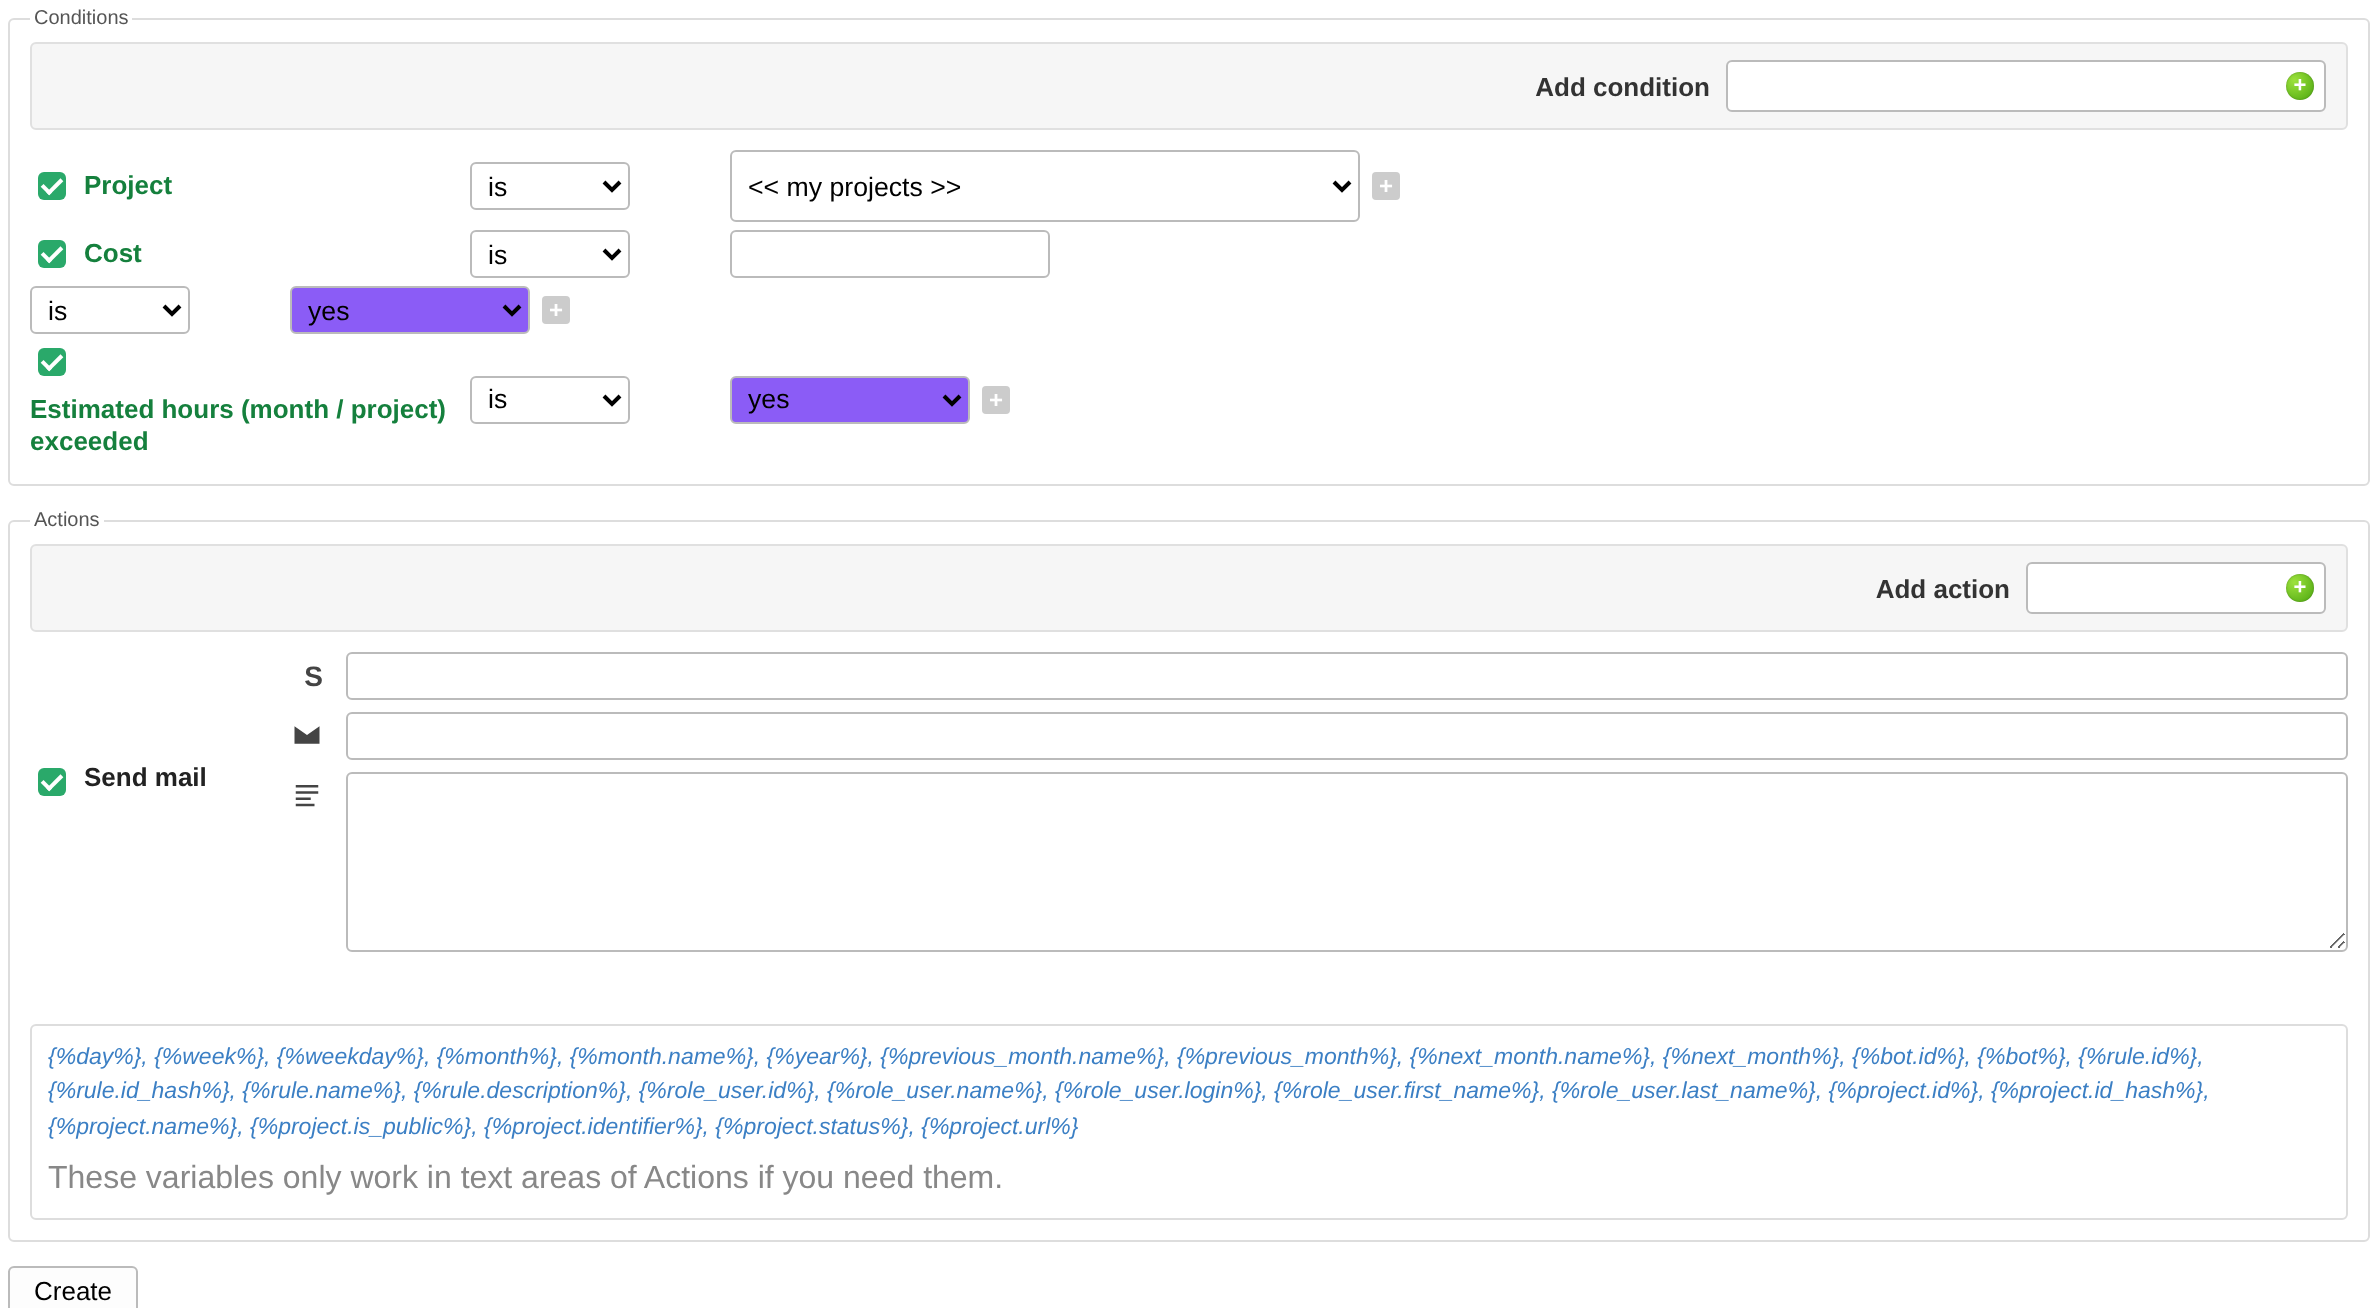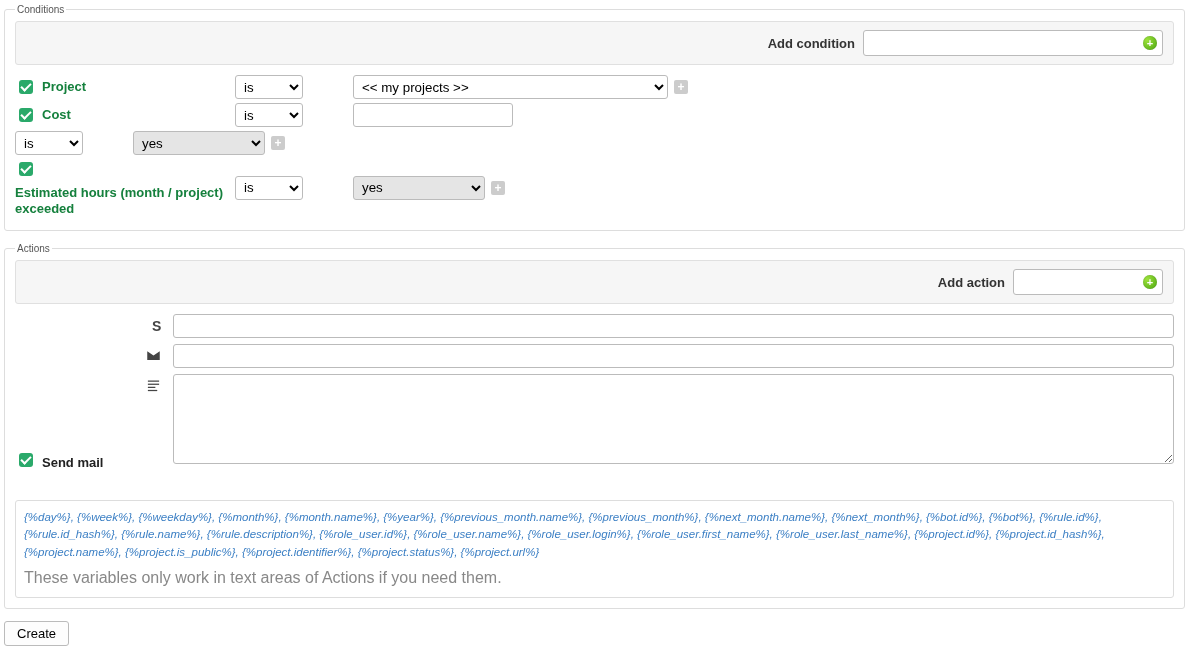--- a/index.html
+++ b/index.html
@@ -74,48 +74,48 @@
   }
   .cond-label-col label {
     font-weight: 700;
     color: #15803d;
     line-height: 1.2;
   }
   .cond-label-col.wrap {
     flex-wrap: wrap;
   }
   .cond-op {
-    width: 68px;
+    width: 80px;
     height: 24px;
     border: 1px solid #bbb;
     border-radius: 3px;
     background: #fff;
     padding: 1px 4px;
   }
   .cond-val-select {
     width: 315px;
-    height: 24px;
+    height: 36px;
     border: 1px solid #bbb;
     border-radius: 3px;
     background: #fff;
     padding: 1px 4px;
   }
   .cond-val-text {
     width: 160px;
     height: 24px;
     border: 1px solid #bbb;
     border-radius: 3px;
     padding: 2px 4px;
   }
   .cond-val-yesno {
-    width: 132px;
+    width: 120px;
     height: 24px;
     border: 1px solid #bbb;
     border-radius: 3px;
-    background: #e5e5e5;
+    background: #8b5cf6;
     padding: 1px 4px;
   }
   .plus-box {
     width: 14px;
     height: 14px;
     display: inline-flex;
     align-items: center;
     justify-content: center;
     background: #ccc;
     color: #fff;
@@ -164,21 +164,21 @@
     transform: rotate(45deg);
   }
 
   
   .action-body {
     display: flex;
     gap: 40px;
   }
   .action-left {
     display: flex;
-    align-items: flex-end;
+    align-items: flex-start;
     gap: 6px;
     margin-top: 55px;
   }
   .action-left label {
     font-weight: 700;
     color: #222;
   }
   .action-right {
     flex: 1;
   }

